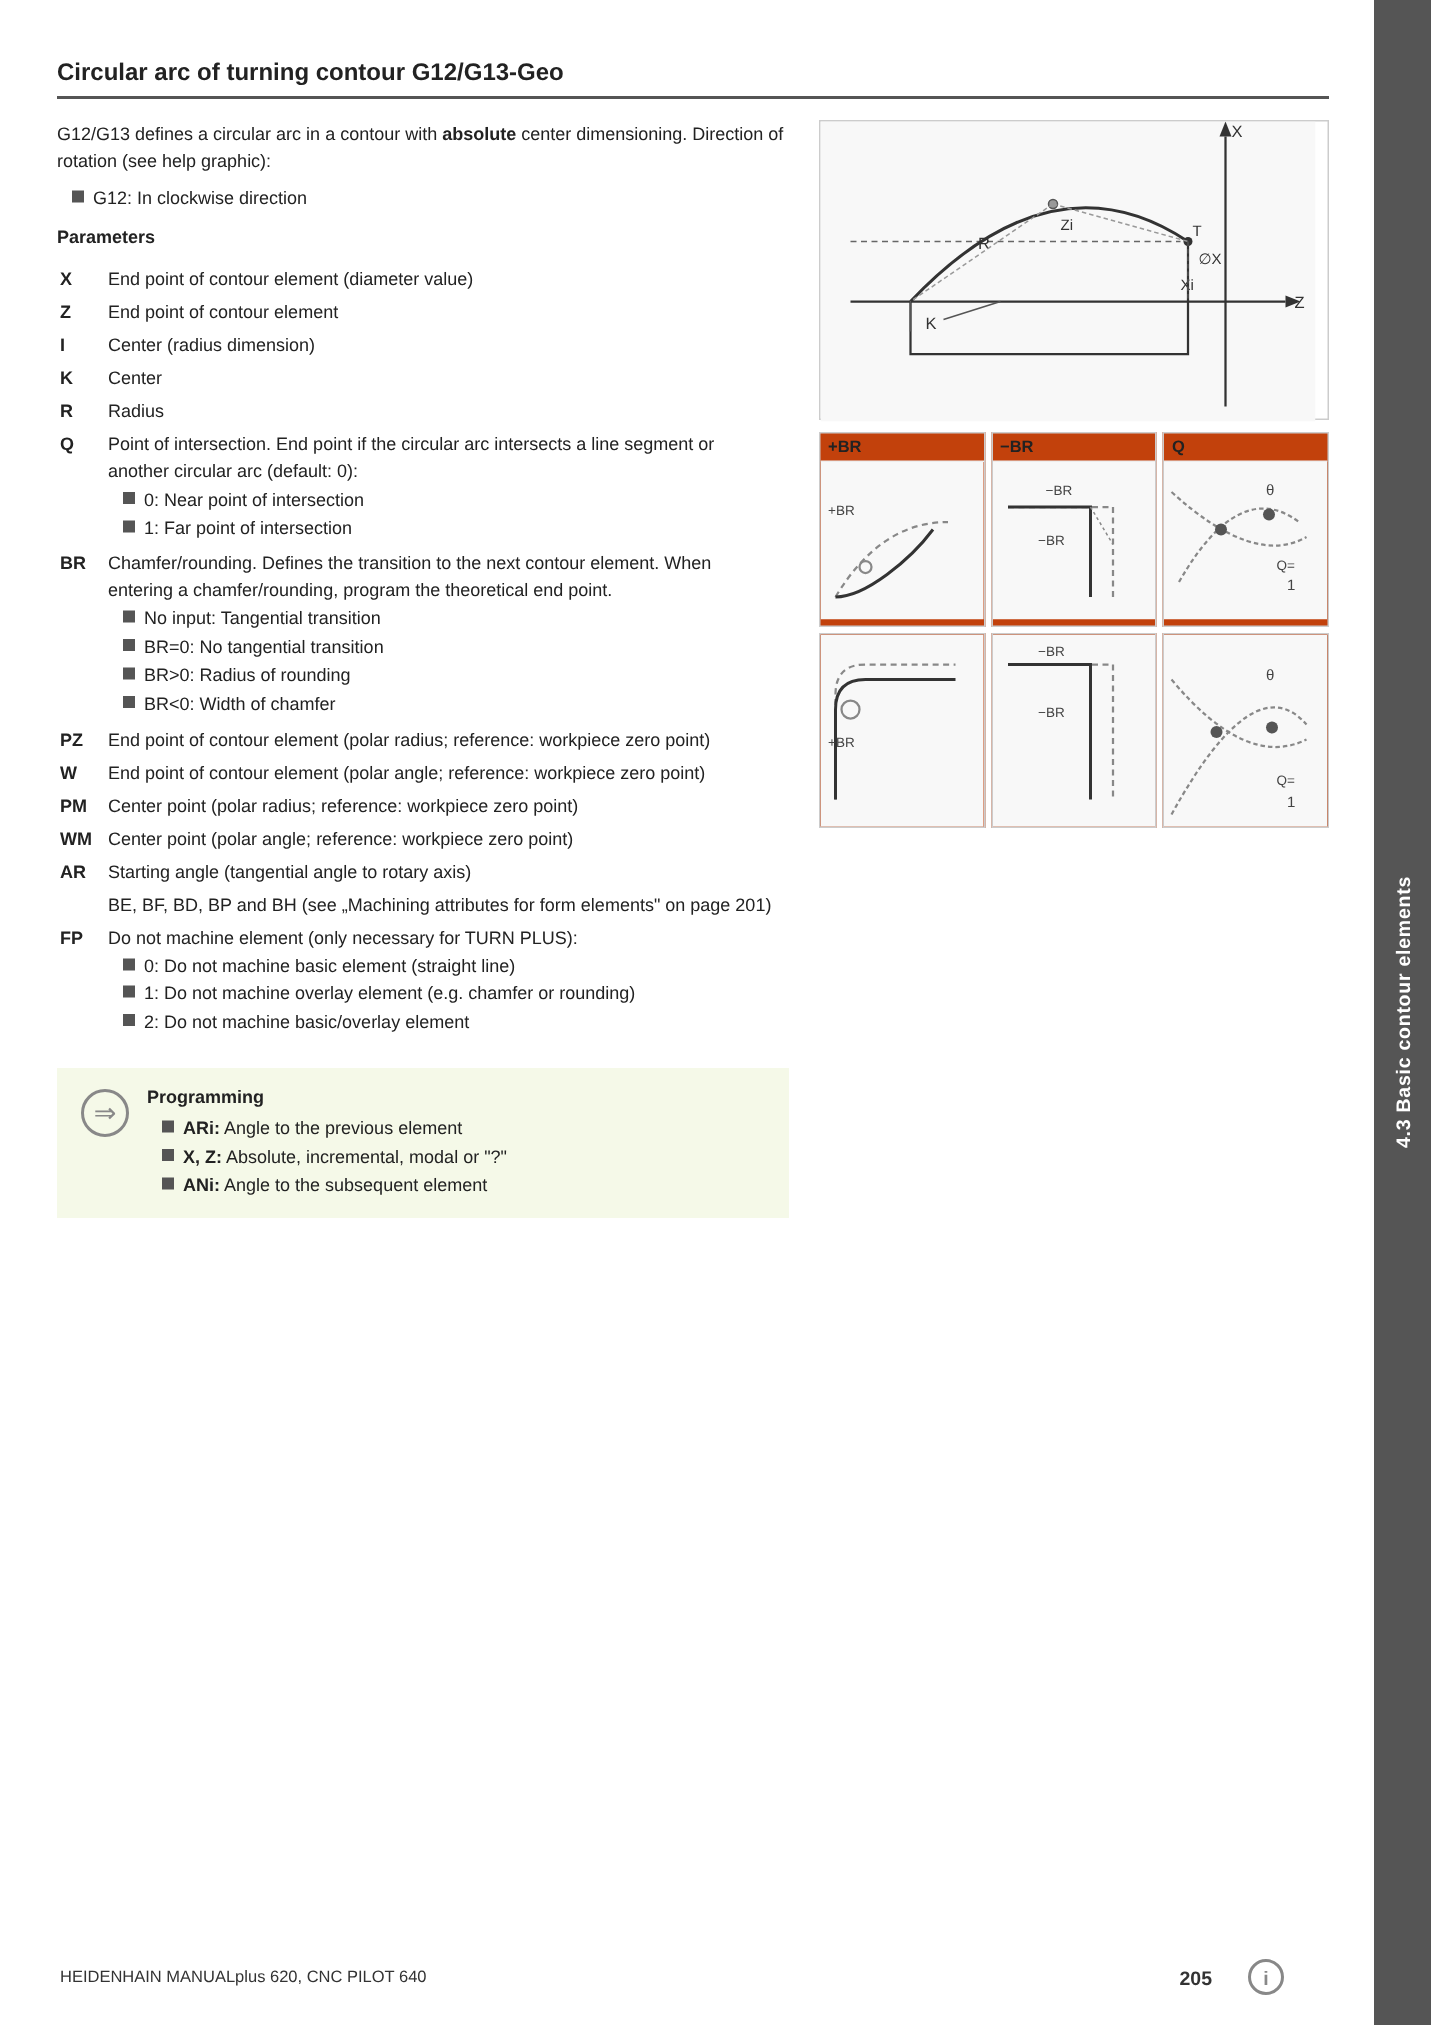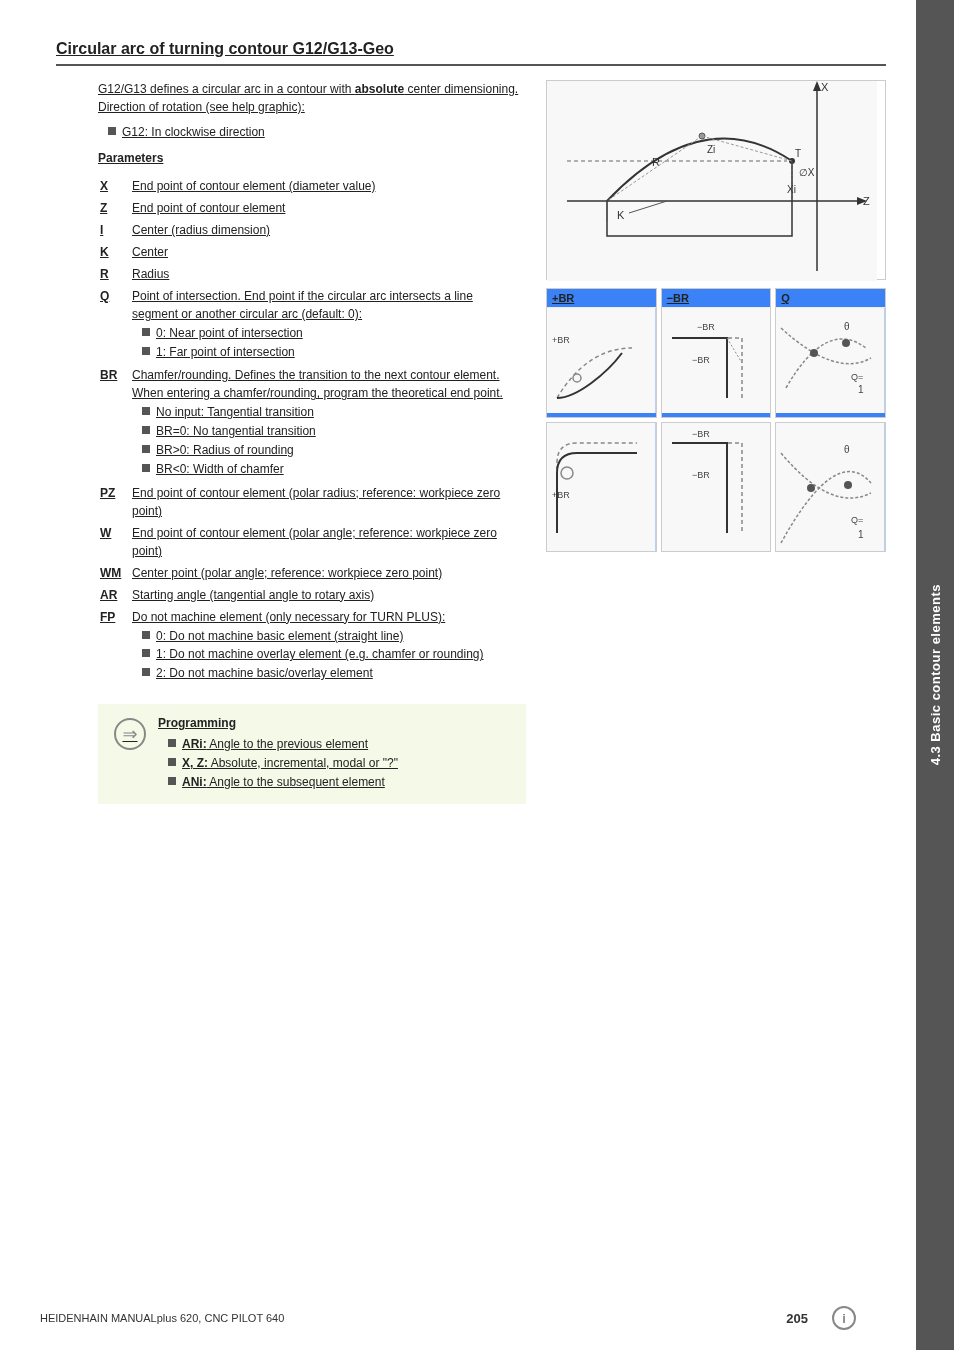--- a/index.html
+++ b/index.html
@@ -37,43 +37,41 @@
       font-weight: bold;
       writing-mode: vertical-rl;
       transform: rotate(180deg);
       white-space: nowrap;
       letter-spacing: 0.5px;
     }
 
     
     .main {
       flex: 1;
-      padding: 40px 30px 30px 56px;
+      padding: 40px 30px 30px 38px;
       position: relative;
-      text-decoration: underline;
     }
 
     
     .page-title {
       font-size: 16px;
       font-weight: bold;
       margin-bottom: 14px;
       border-bottom: 2px solid #555;
       padding-bottom: 6px;
     }
 
     .content-area {
       display: flex;
       gap: 20px;
     }
 
     .left-col {
       flex: 1;
       min-width: 0;
-      margin-left: 42px;
     }
 
     .right-col {
       width: 340px;
       flex-shrink: 0;
     }
 
     
     p {
       margin-bottom: 8px;
@@ -199,21 +197,21 @@
       position: relative;
     }
 
     .diagram-bottom-row {
       display: flex;
       gap: 4px;
     }
 
     .diagram-cell {
       border: 1px solid #ccc;
-      background: #3b82f6;
+      background: #c2410c;
       flex: 1;
       height: 130px;
       position: relative;
       overflow: hidden;
     }
 
     .diagram-cell-header {
       font-size: 11px;
       font-weight: bold;
       padding: 3px 5px;
@@ -354,26 +352,34 @@
               </tr>
               <tr>
                 <td>PZ</td>
                 <td>End point of contour element (polar radius; reference: workpiece zero point)</td>
               </tr>
               <tr>
                 <td>W</td>
                 <td>End point of contour element (polar angle; reference: workpiece zero point)</td>
               </tr>
               <tr>
+                <td>PM</td>
+                <td>Center point (polar radius; reference: workpiece zero point)</td>
+              </tr>
+              <tr>
                 <td>WM</td>
                 <td>Center point (polar angle; reference: workpiece zero point)</td>
               </tr>
               <tr>
                 <td>AR</td>
                 <td>Starting angle (tangential angle to rotary axis)</td>
+              </tr>
+              <tr>
+                <td></td>
+                <td>BE, BF, BD, BP and BH (see „Machining attributes for form elements" on page 201)</td>
               </tr>
               <tr>
                 <td>FP</td>
                 <td>
                   Do not machine element (only necessary for TURN PLUS):
                   <ul class="sub-bullets">
                     <li>
                       <span class="bullet-sq"></span>
                       <span>0: Do not machine basic element (straight line)</span>
                     </li>

